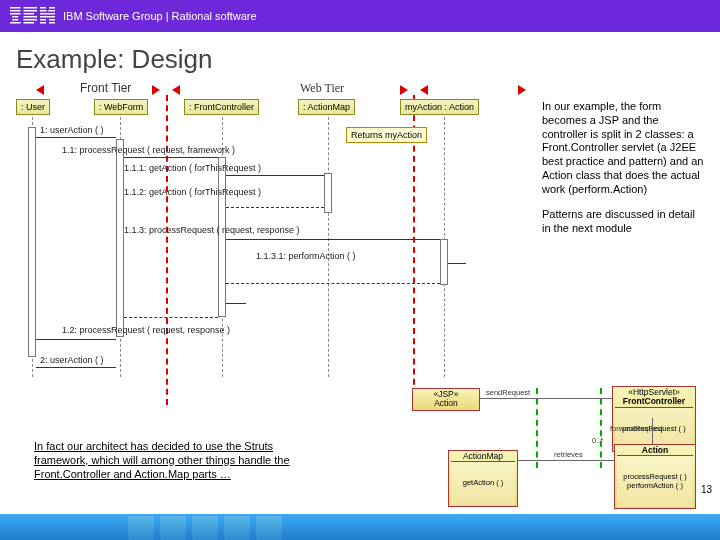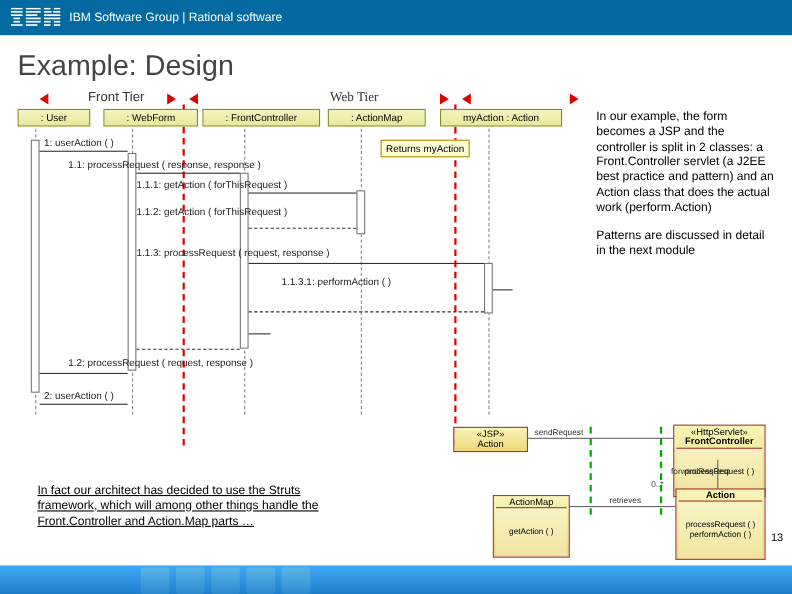--- a/index.html
+++ b/index.html
@@ -4,21 +4,21 @@
 <style>
   * { box-sizing: border-box; margin: 0; padding: 0; }
   body {
     width: 720px; height: 540px;
     font-family: Arial, Helvetica, sans-serif;
     background: #fff;
     position: relative;
     overflow: hidden;
   }
   .header {
-    background: #0369a1;
+    background: #6d28d9;
     height: 32px;
     display: flex;
     align-items: center;
     padding: 0 10px;
     color: #fff;
     font-size: 11px;
   }
   .ibm-logo {
     height: 18px;
     margin-right: 8px;
@@ -58,21 +58,21 @@
     top: 18px;
     width: 500px;
     height: 300px;
   }
   .lifeline-head {
     position: absolute;
     top: 0;
     background: linear-gradient(#f4f4c0,#e8e89a);
     border: 1px solid #8a8a20;
     font-size: 9px;
-    padding: 2px 20px;
+    padding: 2px 4px;
     white-space: nowrap;
   }
   .lifeline-dash {
     position: absolute;
     border-left: 1px dashed #888;
     top: 18px;
     height: 260px;
   }
   .activation {
     position: absolute;
@@ -253,21 +253,21 @@
 
     <div class="activation" style="left:12px;top:28px;height:230px"></div>
     <div class="activation" style="left:100px;top:40px;height:198px"></div>
     <div class="activation" style="left:202px;top:58px;height:160px"></div>
     <div class="activation" style="left:308px;top:74px;height:40px"></div>
     <div class="activation" style="left:424px;top:140px;height:46px"></div>
 
     <div class="msg" style="left:24px;top:26px">1: userAction ( )</div>
     <div class="harrow" style="left:20px;top:38px;width:80px"></div>
 
-    <div class="msg" style="left:46px;top:46px">1.1: processRequest ( response, response )</div>
+    <div class="msg" style="left:46px;top:46px">1.1: processRequest ( request, framework )</div>
     <div class="harrow" style="left:108px;top:58px;width:94px"></div>
 
     <div class="msg" style="left:108px;top:64px">1.1.1: getAction ( forThisRequest )</div>
     <div class="harrow" style="left:210px;top:76px;width:98px"></div>
 
     <div class="msg" style="left:108px;top:88px">1.1.2: getAction ( forThisRequest )</div>
     <div class="brk" style="left:210px;top:108px;width:98px"></div>
 
     <div class="msg" style="left:108px;top:126px">1.1.3: processRequest ( request, response )</div>
     <div class="harrow" style="left:210px;top:140px;width:214px"></div>

